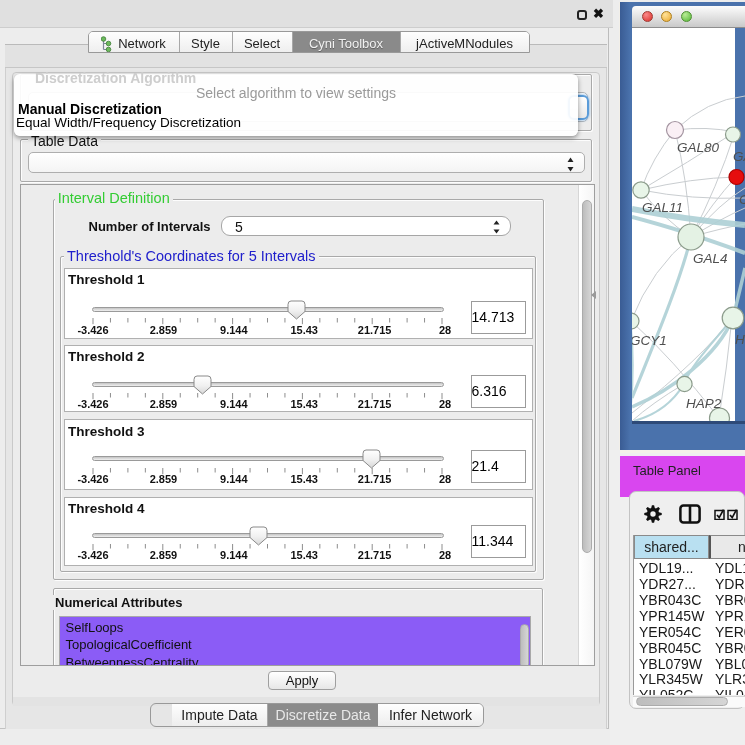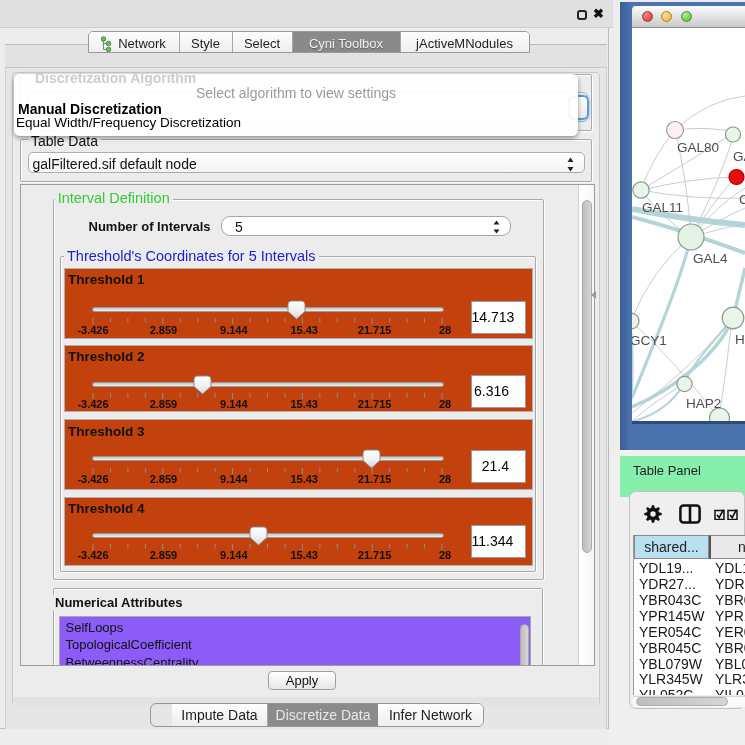--- a/index.html
+++ b/index.html
@@ -30,40 +30,40 @@
   
   .combo { background:#fff; border:1px solid #aeaeae; border-radius:5px; font-size:13px; color:#111; }
   .combo .arr { position:absolute; right:5px; width:11px; color:#222; }
 
   
   #popup { left:14px; top:74px; width:564px; height:62px; background:rgba(255,255,255,0.93); border-radius:6px 6px 6px 6px; box-shadow:0 2px 5px rgba(0,0,0,0.4); z-index:50; }
 
   
   #scrollpane { left:20px; top:184px; width:575px; height:482px; border:1px solid #9e9e9e; background:#ececec; overflow:hidden; }
 
-  .thr { left:43px; width:469px; background:#c2410c; border:1px solid #b0b0b0; }
+  .thr { left:43px; width:469px; background:#ffffff; border:1px solid #b0b0b0; }
   .thr .ttl { position:absolute; left:3px; top:3.5px; font-weight:bold; font-size:13.5px; color:#111; }
   .track { position:absolute; left:26.5px; width:352px; height:5px; border:1px solid #9a9a9a; border-radius:3px; background:linear-gradient(#c4c4c4,#f0f0f0); }
-  .valbox { position:absolute; left:405.5px; width:55.5px; height:33px; background:#fff; border:1px solid #9b9b9b; font-size:14px; color:#000; text-align:right; padding-right:16px; line-height:31px; }
+  .valbox { position:absolute; left:405.5px; width:55.5px; height:33px; background:#fff; border:1px solid #9b9b9b; font-size:14px; color:#000; padding-right:16px; line-height:31px; }
 
   .vscroll-track { background:linear-gradient(to right,#ffffff,#f4f4f4); border-left:1px solid #d6d6d6; }
   .scroll-thumb { background:linear-gradient(to right,#bdbdbd,#d6d6d6); border:1px solid #ababab; border-radius:5px; }
 
   
   .btab { display:flex; align-items:center; justify-content:center; background:linear-gradient(#fefefe,#ededed); border-right:1px solid #a8a8a8; height:22px; font-size:14px; color:#222; }
   .btab.dark { background:#8b8b8b; color:#e8e8e8; border-right:none; }
 
   
   #net { left:620px; top:2px; width:125px; height:448px; background:linear-gradient(to right,#3a5c94 0px,#4a72ac 10px); }
   #net-title { left:632px; top:6px; width:113px; height:22px; background:linear-gradient(#fdfdfd,#c9c9c9); border-bottom:1px solid #8e8e8e; border-radius:4px 0 0 0; }
   .light { position:absolute; top:5px; width:11px; height:11px; border-radius:50%; }
-  #canvas { left:632px; top:28px; width:113px; height:393px; background:#fff; }
-
-  
-  #tp-band { left:620px; top:456px; width:125px; height:41px; background:#86efac; }
+  #canvas { left:632px; top:28px; width:103px; height:393px; background:#fff;font-style:italic; }
+
+  
+  #tp-band { left:620px; top:456px; width:125px; height:41px; background:#d946ef; }
   #tp-band span { position:absolute; left:13px; top:7px; font-size:13px; color:#222; }
   #tablebox { left:629px; top:491px; width:116px; height:218px; background:#efefef; border:1px solid #c3c3c3; border-radius:7px; }
   .trow { position:absolute; left:0; width:113px; font-size:14px; color:#1a1a1a; }
   .trow .c1 { position:absolute; left:5px; }
   .trow .c2 { position:absolute; left:81px; }
 </style>
 </head>
 <body>
 
 <div id="cp" class="abs">
@@ -94,21 +94,20 @@
 
     <div class="abs etch" style="left:20px; top:74px; width:572px; height:57px;"></div>
     <div class="abs grouptitle" style="left:32px; top:70px; color:#cdcdcd; font-size:14px; z-index:60; font-weight:bold; background:transparent;">Discretization Algorithm</div>
 
     <div class="abs" style="left:28px; top:92px; width:560px; height:30px; background:#fff; border:1px solid #b3b3b3; border-radius:5px;"></div>
     <div class="abs" style="left:568px; top:94.5px; width:21px; height:25px; background:linear-gradient(#fff,#e9e9e9); border:2.5px solid #5b9cd9; border-radius:6px; box-shadow:0 0 3px #6aa6e0;"></div>
 
     <div class="abs etch" style="left:20px; top:139px; width:572px; height:43px;"></div>
     <div class="abs grouptitle" style="left:28px; top:132.8px; color:#111; font-size:14px;">Table Data</div>
     <div class="combo abs" style="left:27.5px; top:152px; width:557px; height:21px; background:linear-gradient(#ffffff,#f4f4f4);">
-      <span style="position:absolute; left:4px; top:2.5px; font-size:14px;">galFiltered.sif default node</span>
       <svg class="arr" style="top:3.5px; right:8px;" width="9" height="15" viewBox="0 0 9 15">
         <path d="M4.5 0.5 L7.5 5 L1.5 5 Z" fill="#222"></path>
           <path d="M4.5 14.5 L7.5 10 L1.5 10 Z" fill="#222"></path>
       </svg>
     </div>
 
     <div id="scrollpane" class="abs">
       <div class="abs etch" style="left:32px; top:14px; width:491px; height:381px;"></div>
       <div class="abs grouptitle" style="left:33.7px; top:5.3px; color:#33cc33; font-size:14.5px;">Interval Definition</div>
       <div class="abs" style="left:67.5px; top:33.5px; font-size:13px; font-weight:bold; color:#111;">Number of Intervals</div>

